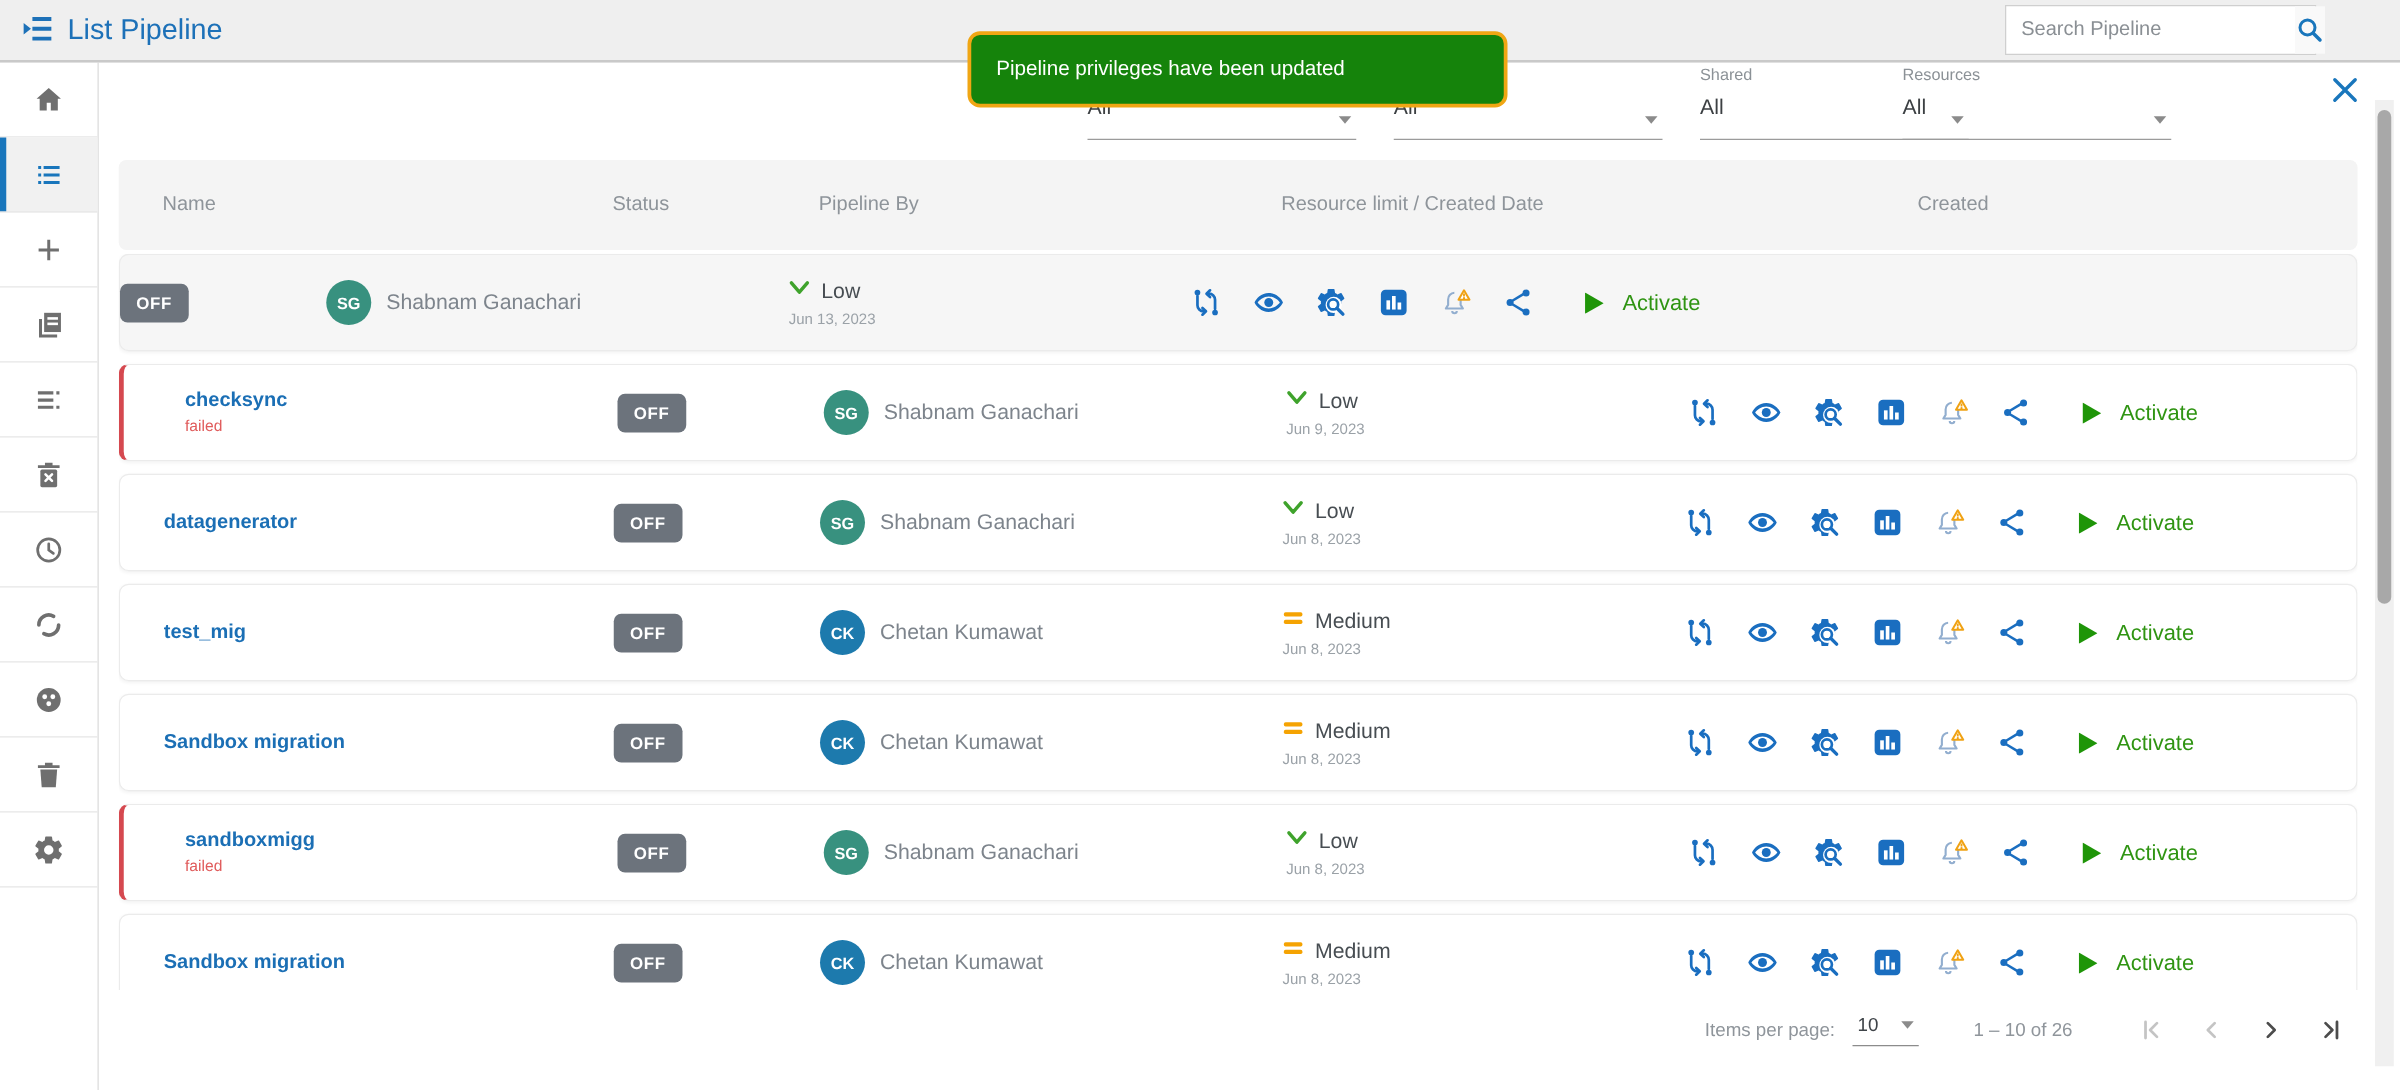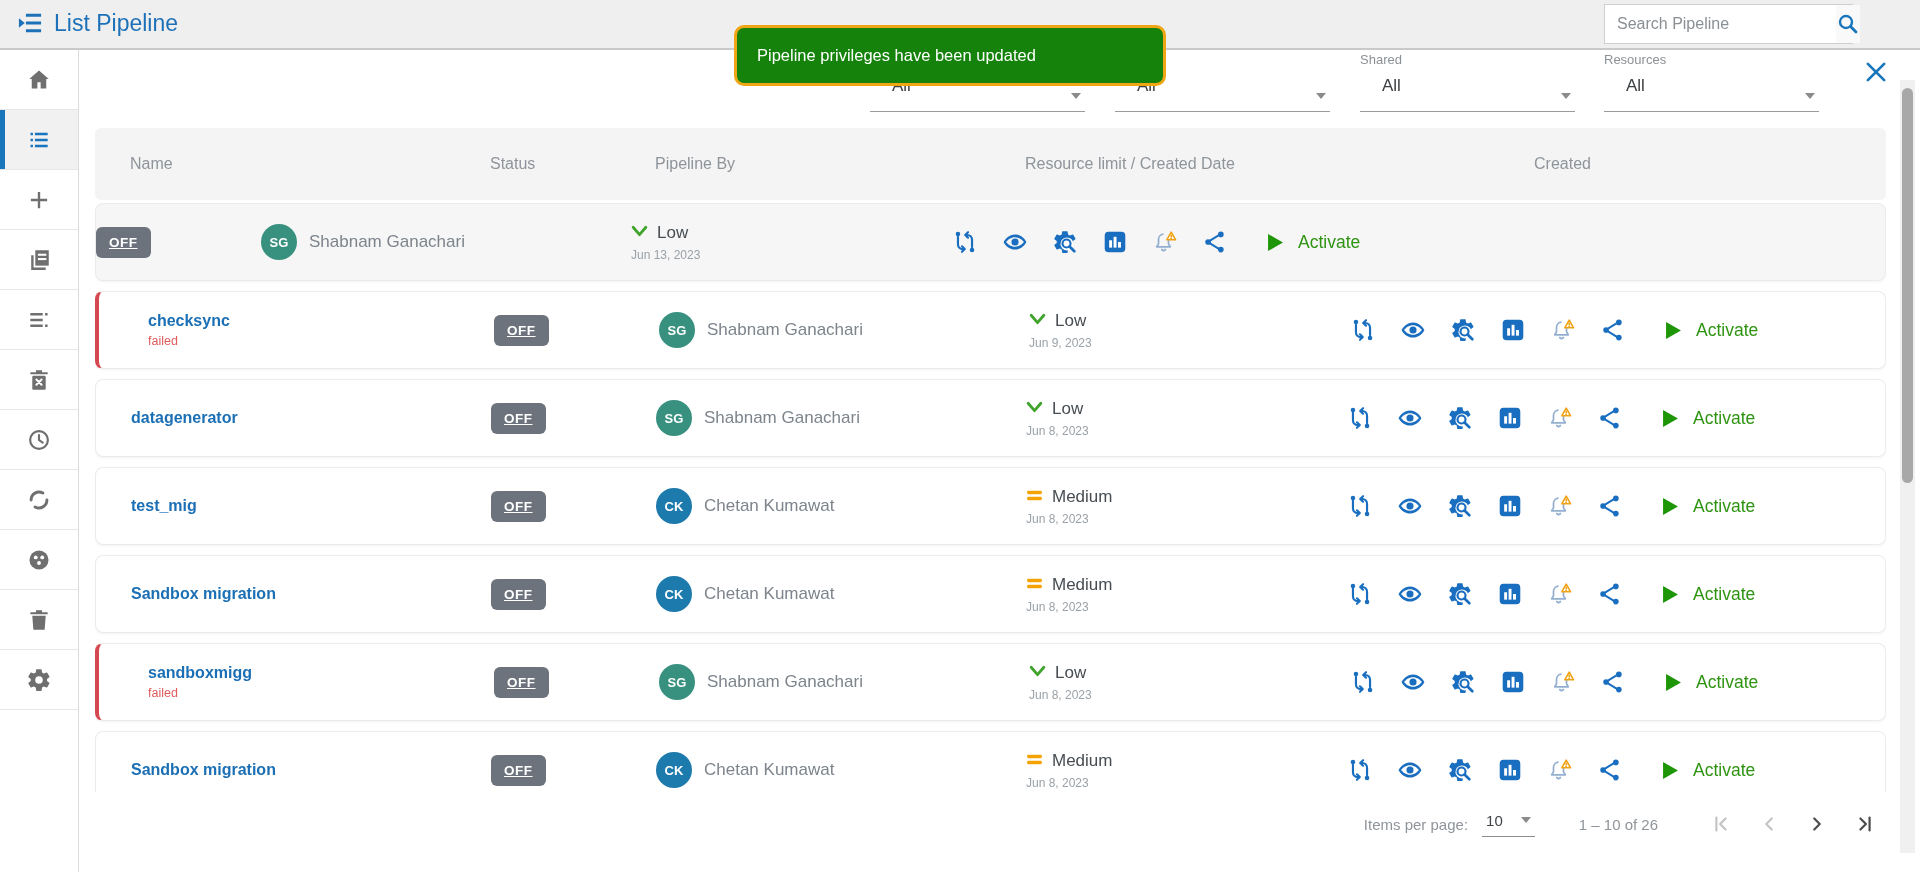--- a/index.html
+++ b/index.html
@@ -23,30 +23,30 @@
   .sidebar { position:absolute; left:0; top:50px; width:79px; bottom:0;
     background:#fff; border-right:1px solid #dcdcdc; z-index:4; }
   .side-item { height:60px; display:flex; align-items:center; justify-content:center;
     border-bottom:1px solid #e6e6e6; color:#6f6f6f; cursor:pointer; position:relative; }
   .side-item svg { width:26px; height:26px; }
   .side-item.active { background:#f1f1f1; color:#1976bc; }
   .side-item.active::before { content:""; position:absolute; left:0; top:0; bottom:0;
     width:5px; background:#1976bc; }
 
   
-  .toast { position:absolute; left:734px; top:25px; width:432px; height:61px;
+  .toast { position:absolute; left:774px; top:25px; width:432px; height:61px;
     background:#15830b; border:3px solid #f0a614; border-radius:10px;
     display:flex; align-items:center; padding-left:20px; z-index:20;
     color:#fff; font-size:16.5px; font-weight:500; }
 
   
   .dropdown { position:absolute; top:52px; width:215px; height:60px;
     border-bottom:1px solid #9b9b9b; cursor:pointer; z-index:6; }
   .dd-label { font-size:13px; color:#8b9196; height:18px; }
-  .dd-value { font-size:17px; color:#3c4043; margin-top:6px;margin-left:22px; }
+  .dd-value { font-size:17px; color:#3c4043; margin-top:6px; }
   .caret { position:absolute; right:4px; bottom:12px; width:0; height:0;
     border-left:5.5px solid transparent; border-right:5.5px solid transparent;
     border-top:6.5px solid #8b8b8b; }
   .close-x { position:absolute; left:1862px; top:58px; width:28px; height:28px;
     cursor:pointer; z-index:6; }
 
   
   .thead { position:absolute; left:95px; top:128px; width:1791px; height:72px;
     background:#f4f4f4; border-radius:6px; display:flex; align-items:center;
     color:#8e949a; font-size:16px; z-index:2; }
@@ -62,21 +62,21 @@
   .row { height:78px; margin-bottom:10px; background:#fff; border:1px solid #ebebeb;
     border-radius:8px; box-shadow:0 1px 3px rgba(0,0,0,.05);
     display:flex; align-items:center; }
   .row.highlighted { background:#f6f6f6; }
   .row.failed { border-left:4px solid #d5484f; }
   .row.failed .c-name { padding-left:49px; }
 
   .pipeline-name { font-size:16px; font-weight:700; color:#1b6fb5; cursor:pointer; }
   .pipeline-sub { font-size:12.5px; color:#e05c5c; margin-top:4px; }
   .badge { display:inline-block; background:#6c737c; color:#fff; font-size:13.5px;
-    font-weight:700; letter-spacing:.5px; padding:8px 13px; border-radius:6px;text-decoration:underline; }
+    font-weight:700; letter-spacing:.5px; padding:8px 13px; border-radius:6px; }
   .avatar { width:36px; height:36px; border-radius:50%; color:#fff; font-size:13px;
     font-weight:700; display:flex; align-items:center; justify-content:center; }
   .creator { font-size:17px; color:#7d848c; }
   .res-line { display:flex; align-items:center; gap:9px; }
   .res-text { font-size:17px; color:#474d52; }
   .res-date { font-size:12px; color:#9aa1a7; margin-top:5px; }
   .act { width:27px; height:26px; display:flex; align-items:center; justify-content:center;
     cursor:pointer; }
   .act svg { width:26px; height:26px; }
   .activate { margin-left:17px; display:flex; align-items:center; gap:15px; cursor:pointer;
@@ -213,21 +213,21 @@
 <div class="dropdown" style="left:1115px">
   <div class="dd-label"></div>
   <div class="dd-value">All</div>
   <span class="caret"></span>
 </div>
 <div class="dropdown" style="left:1360px">
   <div class="dd-label">Shared</div>
   <div class="dd-value">All</div>
   <span class="caret"></span>
 </div>
-<div class="dropdown" style="left:1604px">
+<div class="dropdown" style="left:1522px">
   <div class="dd-label">Resources</div>
   <div class="dd-value">All</div>
   <span class="caret"></span>
 </div>
 <div class="close-x">
   <svg width="28" height="28" viewBox="0 0 24 24">
     <path d="M5 5l14 14M19 5L5 19" stroke="#1976bc" stroke-width="2.3" stroke-linecap="round"></path>
   </svg>
 </div>
 

